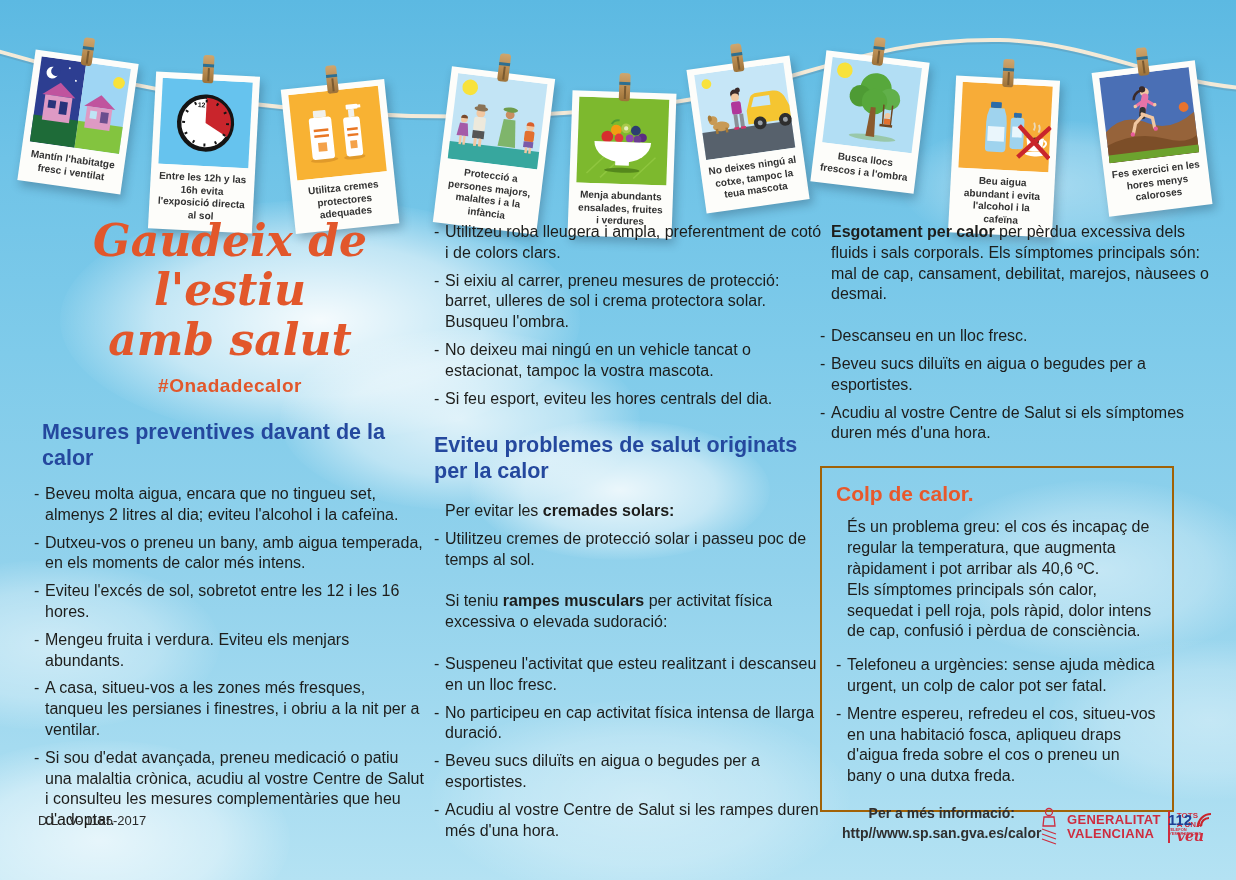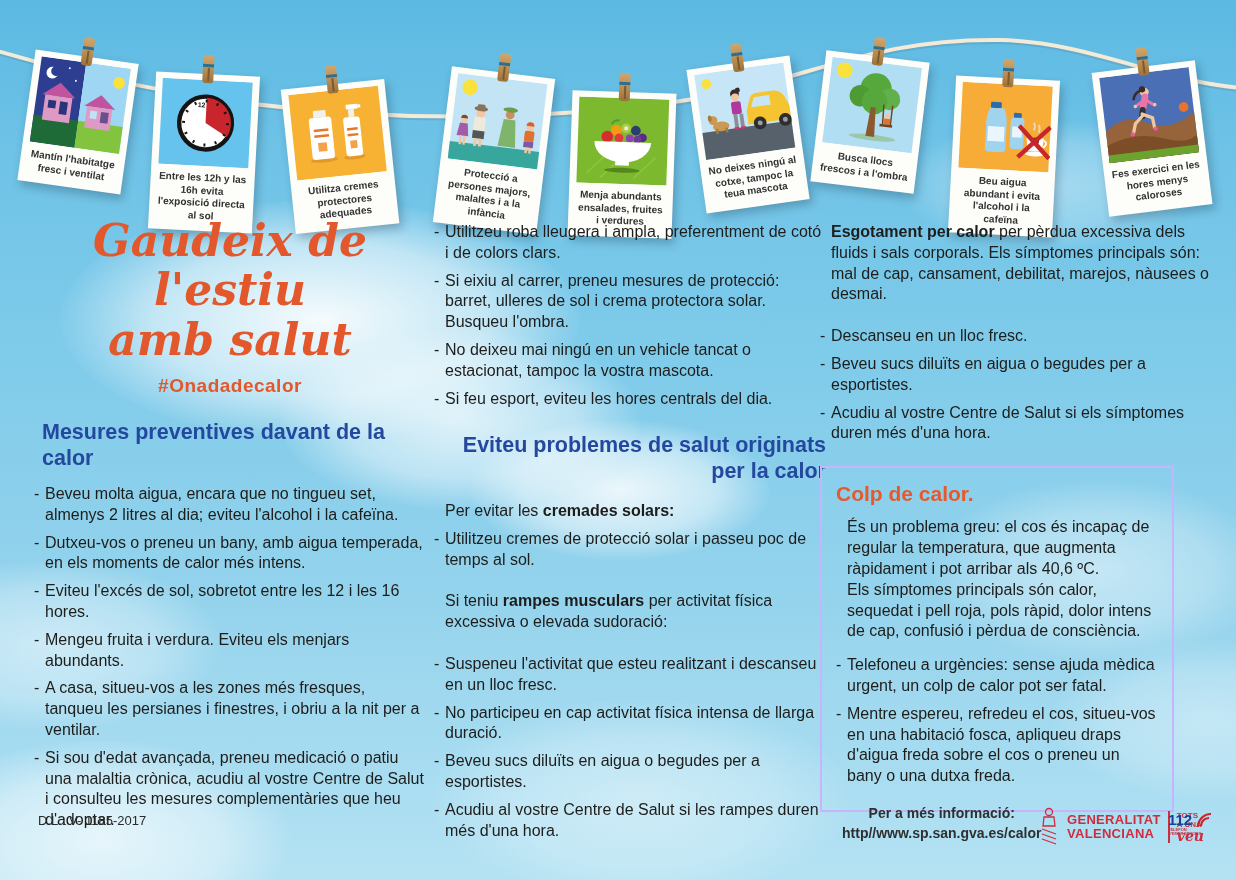--- a/index.html
+++ b/index.html
@@ -23,29 +23,29 @@
   .pin::after{content:"";position:absolute;left:4.5px;top:13px;width:2px;height:13px;background:#7a5a30;}
   
   .col{position:absolute;color:#1d1d1b;font-size:16px;line-height:1.3;}
   #col-left{left:34px;top:216px;width:392px;}
   #col-mid{left:434px;top:222px;width:392px;}
   #col-right{left:820px;top:222px;width:394px;}
   .script-title{font-family:"DejaVu Serif",serif;font-style:italic;font-weight:bold;
     color:#e2572b;font-size:44px;line-height:1.12;text-align:center;}
   .hashtag{font-weight:bold;color:#e2572b;font-size:19px;text-align:center;margin-top:10px;letter-spacing:.5px;}
   h2.blue{color:#24489e;font-size:21.5px;line-height:1.2;margin:22px 8px 12px;}
-  h2.blue.center{text-align:right;margin:24px 0 16px;}
+  h2.blue.center{text-align:left;margin:24px 0 16px;}
   ul.dash{list-style:none;margin:0;padding:0;}
   ul.dash li{position:relative;padding-left:11px;margin-bottom:7px;}
   ul.dash li::before{content:"-";position:absolute;left:0;top:0;}
   .ind{padding-left:11px;margin:0 0 7px;}
   p{margin:0 0 7px;}
   .gap{height:14px;}
   
-  #heatstroke-box{border:2px solid #c4b5fd;margin-top:22px;padding:12px 14px 16px;width:322px;}
+  #heatstroke-box{border:2px solid #a16207;margin-top:22px;padding:12px 14px 16px;width:322px;}
   #heatstroke-box h3{color:#e8582b;font-size:21px;margin:0 0 10px;}
   
   #dl-note{position:absolute;left:38px;top:813px;font-size:13px;color:#2a2a2a;}
   #footer-info{position:absolute;left:842px;top:803px;font-size:14px;font-weight:bold;color:#2f2f2f;line-height:1.45;text-align:center;}
   #gva-logo{position:absolute;left:1036px;top:806px;display:flex;align-items:center;color:#ce2d3f;}
   #gva-text{font-weight:bold;font-size:13px;line-height:1.1;letter-spacing:.3px;margin-left:5px;}
   #gva-div{width:2px;height:32px;background:#ce2d3f;margin:0 7px;}
   #gva-motto{font-weight:bold;font-size:8px;line-height:1.15;}
   #gva-motto .veu{font-family:"DejaVu Serif",serif;font-style:italic;font-size:14px;line-height:1;}
   #logo-112{position:absolute;left:1168px;top:808px;width:52px;text-align:left;}

